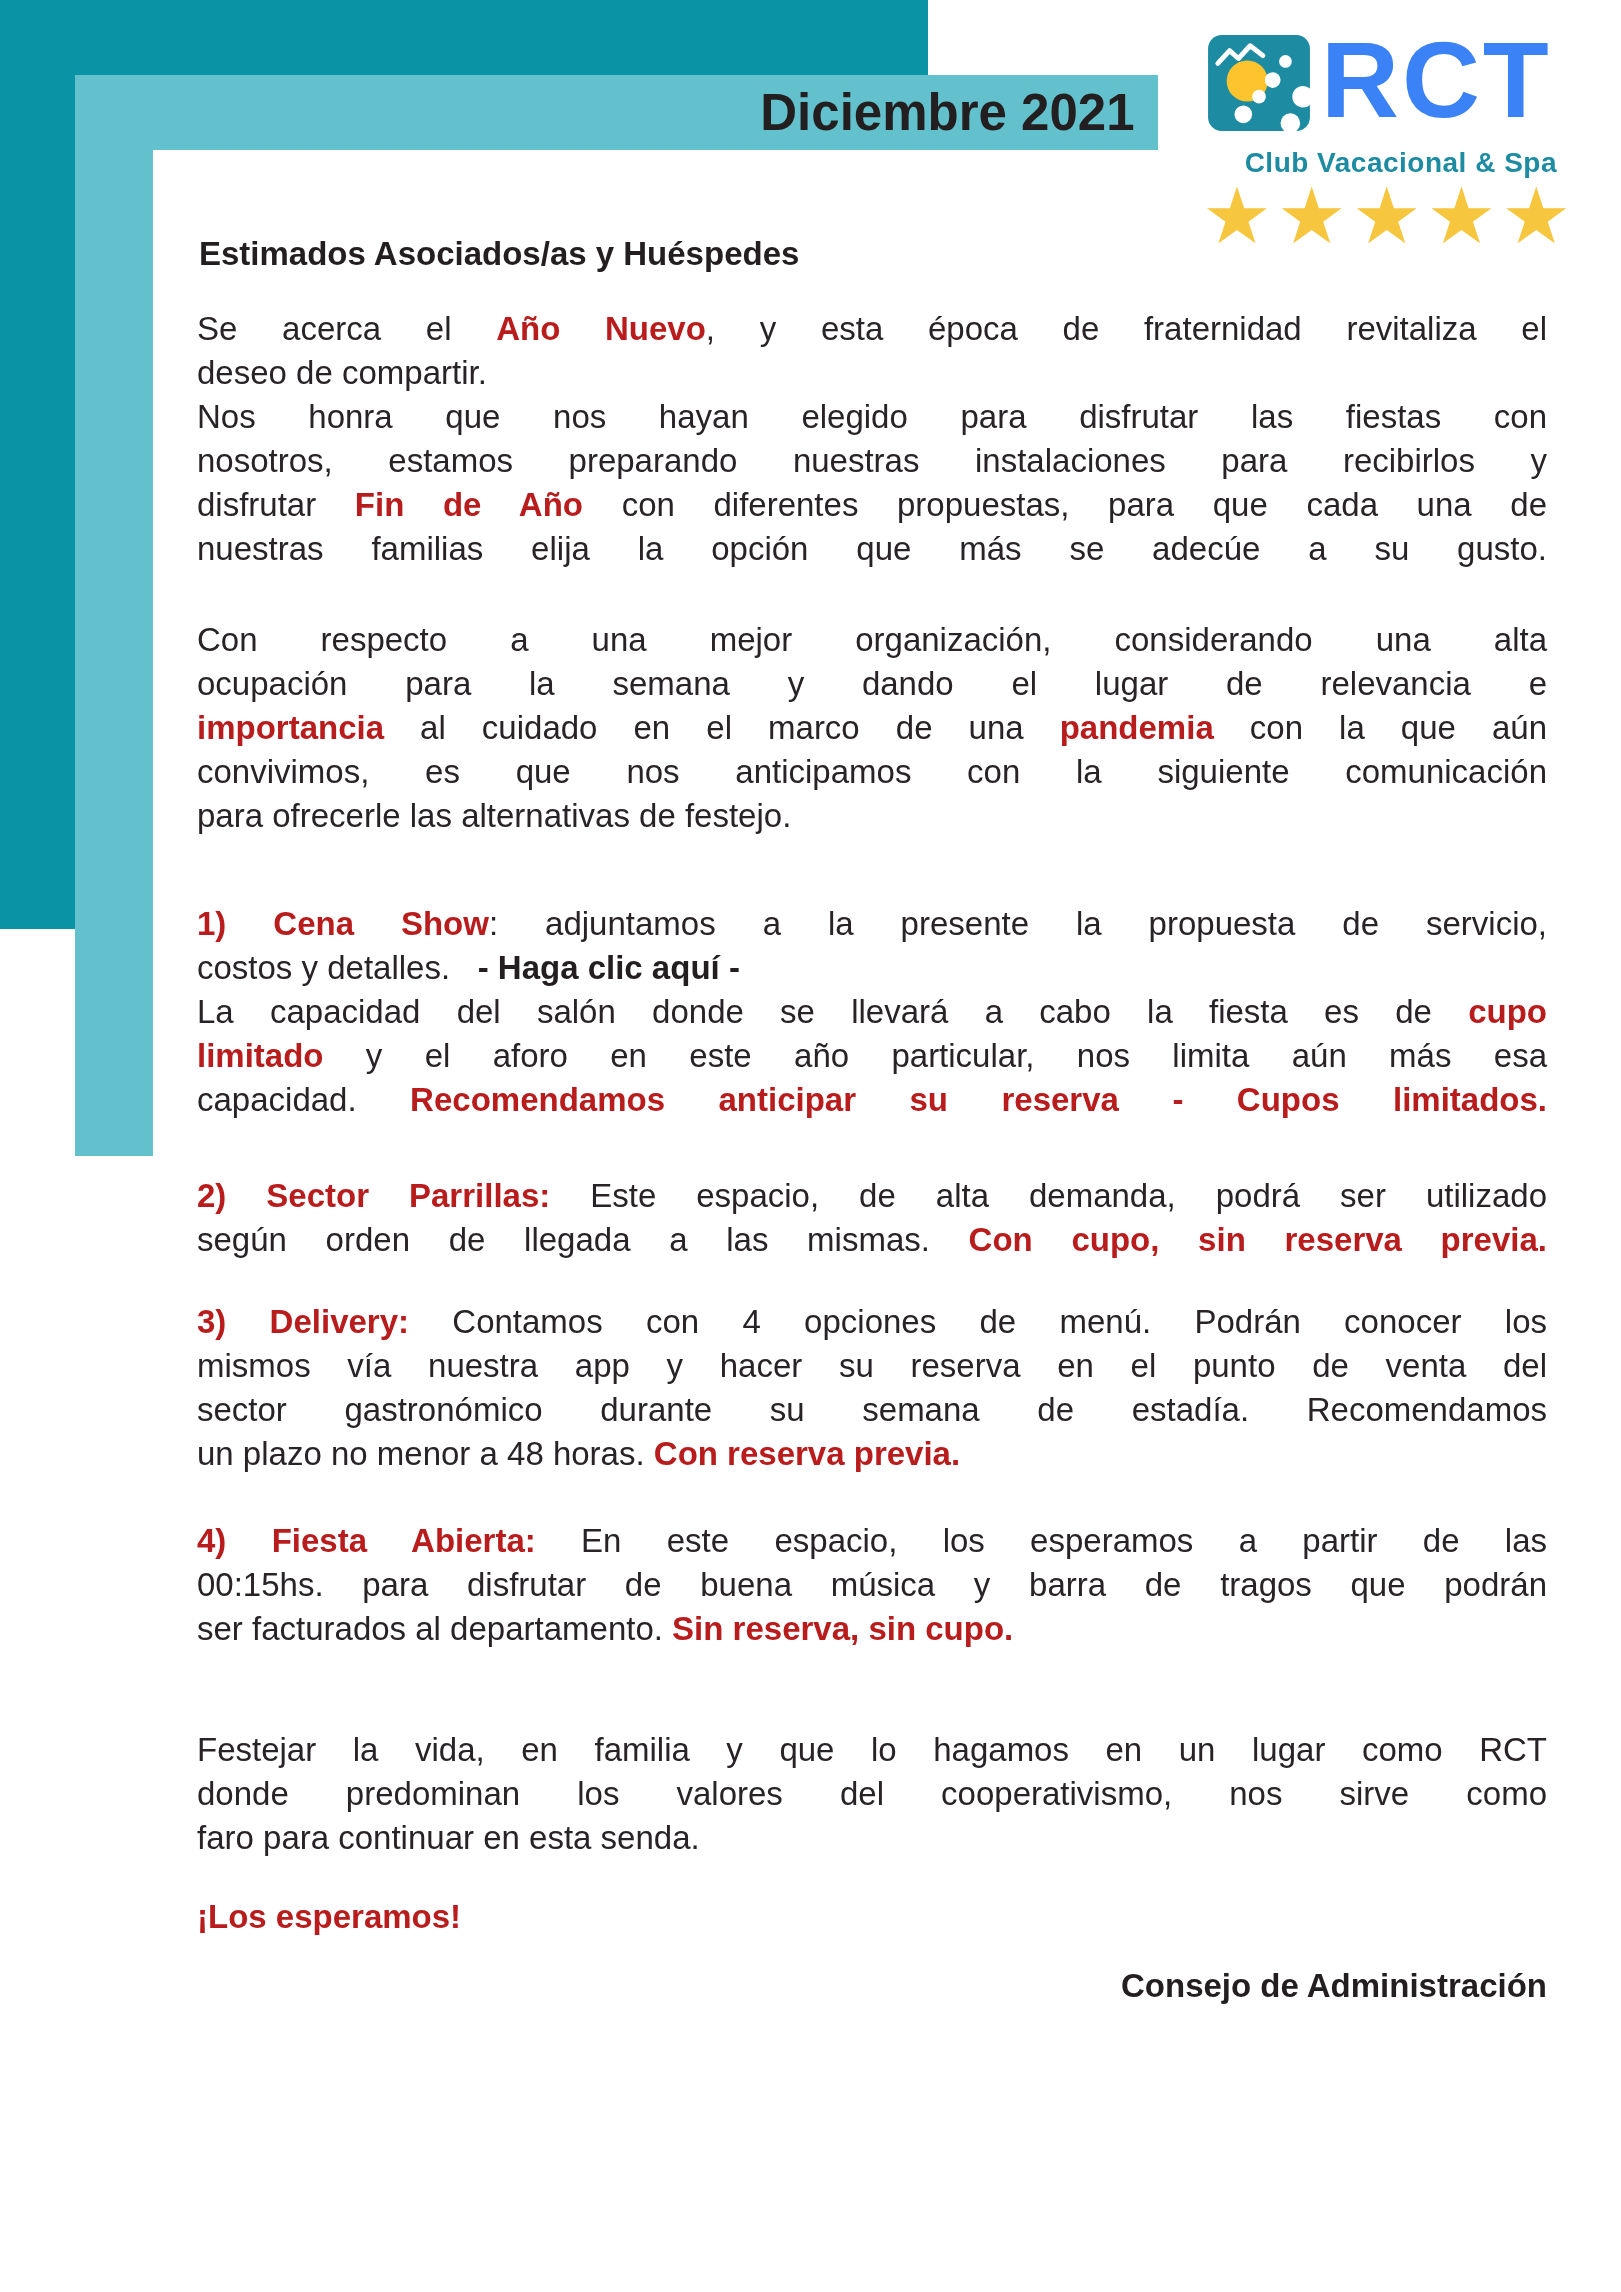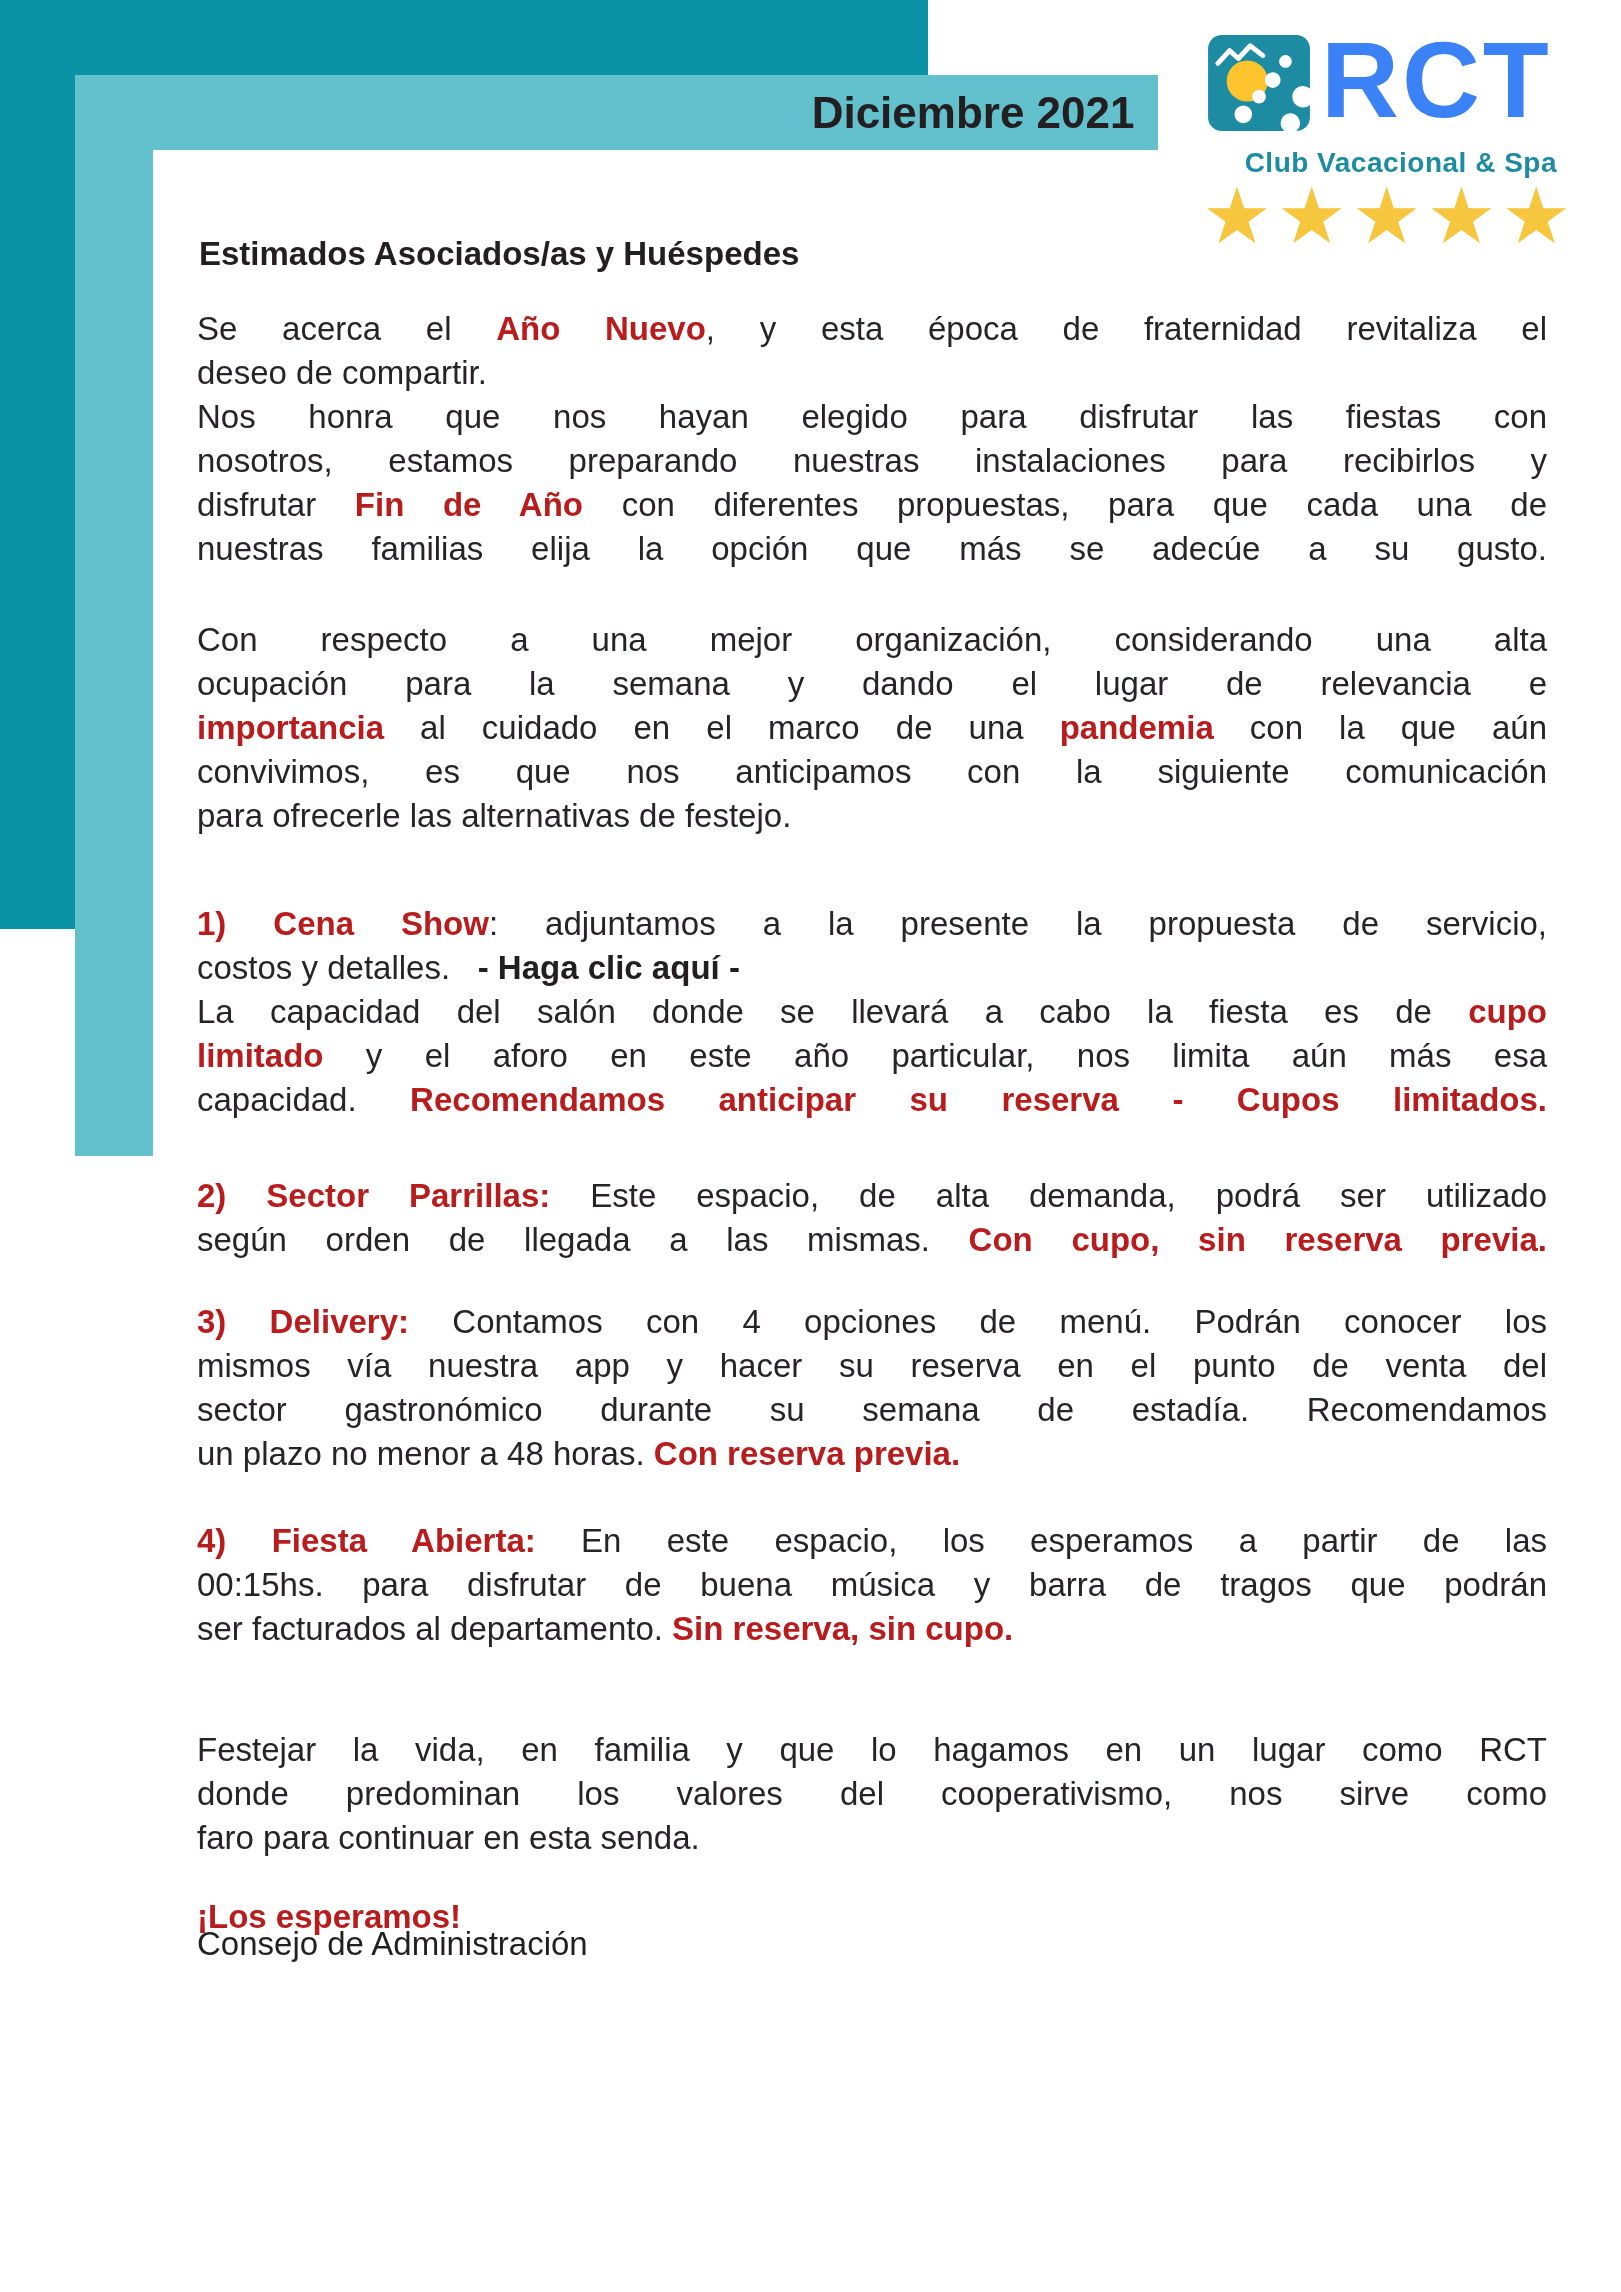--- a/index.html
+++ b/index.html
@@ -6,21 +6,21 @@
   .page{position:relative;width:1621px;height:2293px;background:#ffffff;
         font-family:"Liberation Sans",sans-serif;color:#272327;overflow:hidden;}
 
   
   .deco{position:absolute;}
   .dark-top {left:0;top:0;width:928px;height:75px;background:#0993a5;}
   .dark-col {left:0;top:0;width:75px;height:929px;background:#0993a5;}
   .light-col{left:75px;top:75px;width:78px;height:1081px;background:#63c1cd;}
   .light-band{left:75px;top:75px;width:1083px;height:75px;background:#63c1cd;}
   .date{line-height:75px;text-align:right;padding-right:23.5px;
-        font-size:44px;font-weight:700;color:#231f20;}
+        font-size:51px;font-weight:700;color:#231f20;}
 
   
   .logo-mark{position:absolute;left:1208px;top:35px;width:102px;height:96px;}
   .logo-brand{position:absolute;left:1321px;top:25.5px;font-size:108px;line-height:108px;
               font-weight:700;color:#3b82f6;letter-spacing:2.9px;}
   .logo-tagline{position:absolute;left:1202px;top:147px;width:355px;text-align:right;
                 font-size:28px;font-weight:700;color:#1d8ca2;letter-spacing:0.5px;}
   .logo-stars{position:absolute;left:1202px;top:174px;width:355px;text-align:center;
               font-size:78px;line-height:84px;color:#f7c63f;letter-spacing:4.9px;}
 
@@ -28,22 +28,22 @@
   .heading{position:absolute;left:197px;top:230px;margin:2px;
            font-size:33px;line-height:44px;font-weight:700;color:#231f20;}
   .blk{position:absolute;left:197px;width:1350px;}
   #b0{top:307px} #b1{top:618px} #b2{top:902px} #b3{top:1174px}
   #b4{top:1300px} #b5{top:1519px} #b6{top:1728px} #b7{top:1895px}
   .tline{font-size:33px;line-height:44px;text-align:justify;text-align-last:left;
          color:#272327;}
   .tline.just{text-align-last:justify;}
   .b{font-weight:700;color:#b91c1c;}
   .link{font-weight:700;color:#231f20;cursor:pointer;}
-  .signature{position:absolute;left:197px;top:1921px;width:1350px;
-             font-size:33px;line-height:45px;font-weight:400;color:#231f20;}
+  .signature{position:absolute;left:197px;top:1963px;width:1350px;text-align:right;
+             font-size:33px;line-height:45px;font-weight:700;color:#231f20;}
 </style>
 </head>
 <body>
 
 <div class="page">
 
   <div class="deco light-col"></div>
   <div class="deco light-band">
     <div class="date">Diciembre 2021</div>
   </div>

